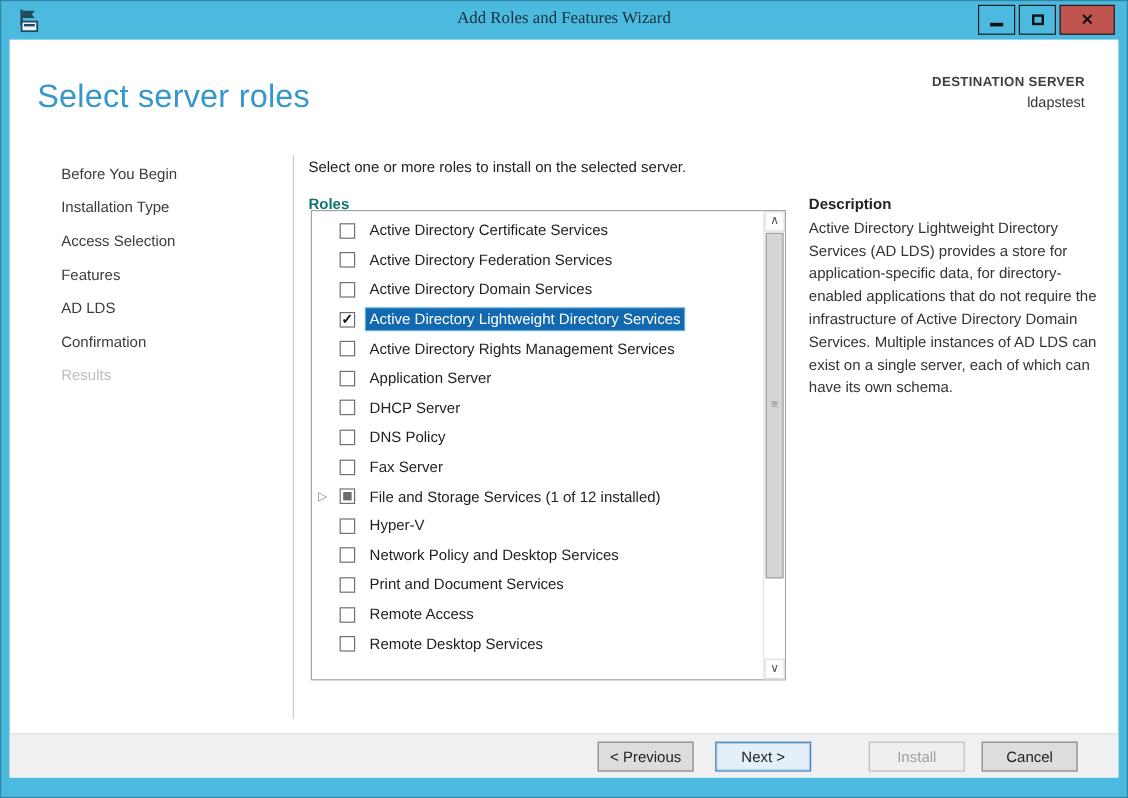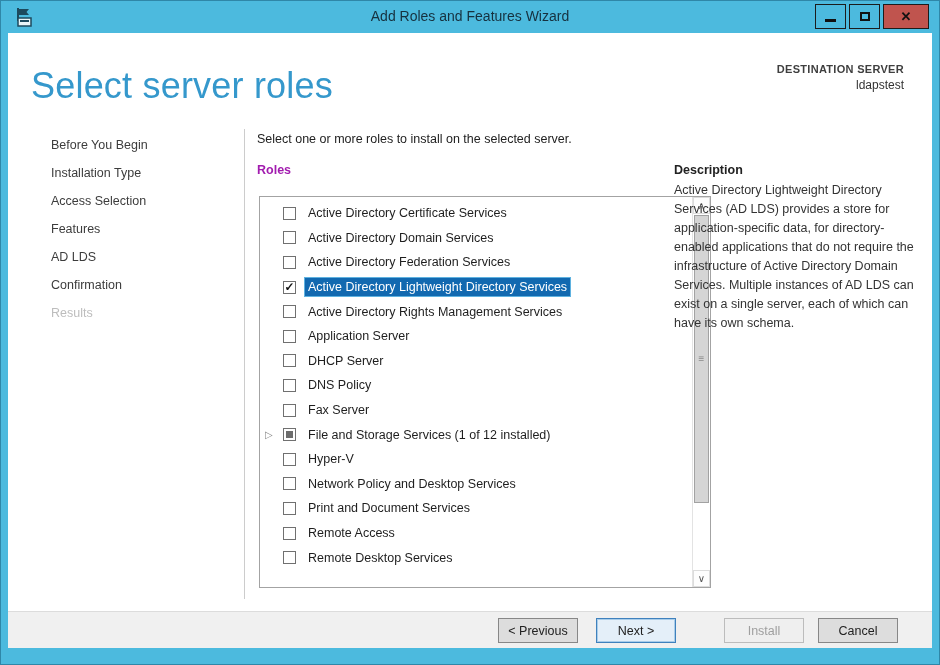--- a/index.html
+++ b/index.html
@@ -5,21 +5,21 @@
   * { margin:0; padding:0; box-sizing:border-box; }
   html,body { background:#ffffff; }
   body { font-family:"Liberation Sans", sans-serif; }
 
   #window {
     position:relative; width:940px; height:665px;
     background:#4cbade; border:1px solid #2f87a8; overflow:hidden;
   }
 
   
-  #titlebar { position:absolute; top:0; left:0; right:0; height:48px; }
+  #titlebar { position:absolute; top:0; left:0; right:0; height:48px;font-family:Liberation Serif, serif; }
   .titlebar-icon { position:absolute; left:13px; top:6px; width:20px; height:20px; }
   .titlebar-title {
     position:absolute; left:0; right:0; top:7px; text-align:center;
     font-size:14px; color:#16313f; font-weight:400;
   }
   .win-controls { position:absolute; top:3px; right:10px; display:flex; }
   .win-btn {
     width:31px; height:25px; border:1px solid #1c1c1c; background:#4cbade;
     display:flex; align-items:center; justify-content:center; margin-left:3px;
     cursor:default;
@@ -31,21 +31,21 @@
 
   
   #content {
     position:absolute; top:32px; left:7px; right:7px; bottom:16px;
     background:#ffffff; overflow:hidden;
   }
 
   
   .page-title {
     position:absolute; left:23px; top:32px;
-    font-size:36px; font-weight:300; color:#3598cc; letter-spacing:0.2px;
+    font-size:27px; font-weight:300; color:#3598cc; letter-spacing:0.2px;
   }
   .dest-block { position:absolute; right:28px; top:30px; text-align:right; }
   .dest-label { font-size:11px; font-weight:bold; color:#3f3f3f; letter-spacing:0.3px; }
   .dest-value { font-size:12px; color:#333; margin-top:3px; }
 
   
   #sidebar { position:absolute; left:23px; top:98px; width:213px; }
   .nav-item {
     height:28px; line-height:28px; padding-left:20px;
     font-size:12.5px; color:#3c3c3c; cursor:default; white-space:nowrap;
@@ -53,24 +53,24 @@
   .nav-item.selected { background:#1e70c1; color:#ffffff; }
   .nav-item.disabled { color:#bdbdbd; }
 
   .v-divider {
     position:absolute; left:236px; top:96px; height:470px; width:1px;
     background:#cccccc;
   }
 
   
   .instruction { position:absolute; left:249px; top:99px; font-size:12.5px; color:#222; }
-  .roles-label { position:absolute; left:249px; top:130px; font-size:12.5px; font-weight:bold; color:#a21caf; }
+  .roles-label { position:absolute; left:249px; top:130px; font-size:12.5px; font-weight:bold; color:#0f766e; }
 
   #listbox {
-    position:absolute; left:251px; top:163px; width:452px; height:392px;
+    position:absolute; left:251px; top:142px; width:396px; height:392px;
     border:1px solid #a3a3a3; background:#fff;
   }
   #roles-list { position:absolute; left:0; top:4px; right:18px; bottom:0; overflow:hidden; }
   .role-row { display:flex; align-items:center; height:24.6px; padding-left:5px; }
   .expander {
     width:18px; font-size:10px; color:#8a8a8a; text-align:left; flex:none;
     visibility:hidden; cursor:default;
   }
   .role-row.expandable .expander { visibility:visible; }
   .checkbox {
@@ -194,27 +194,27 @@
 
           <div class="role-row cb-unchecked">
             <span class="expander"></span>
             <span class="checkbox"></span>
             <span class="role-label">Active Directory Certificate Services</span>
           </div>
 
           <div class="role-row cb-unchecked">
             <span class="expander"></span>
             <span class="checkbox"></span>
+            <span class="role-label">Active Directory Federation Services</span>
+          </div>
+
+          <div class="role-row cb-unchecked">
+            <span class="expander"></span>
+            <span class="checkbox"></span>
             <span class="role-label">Active Directory Domain Services</span>
-          </div>
-
-          <div class="role-row cb-unchecked">
-            <span class="expander"></span>
-            <span class="checkbox"></span>
-            <span class="role-label">Active Directory Federation Services</span>
           </div>
 
           <div class="role-row cb-checked selected">
             <span class="expander"></span>
             <span class="checkbox">✓</span>
             <span class="role-label">Active Directory Lightweight Directory Services</span>
           </div>
 
           <div class="role-row cb-unchecked">
             <span class="expander"></span>

